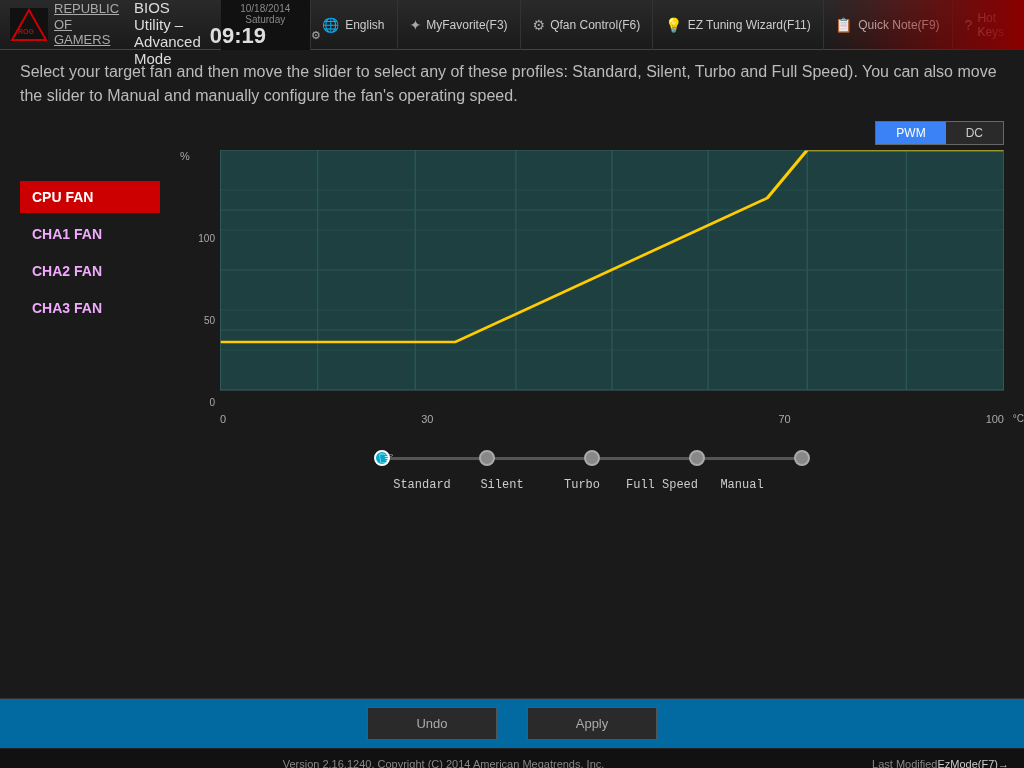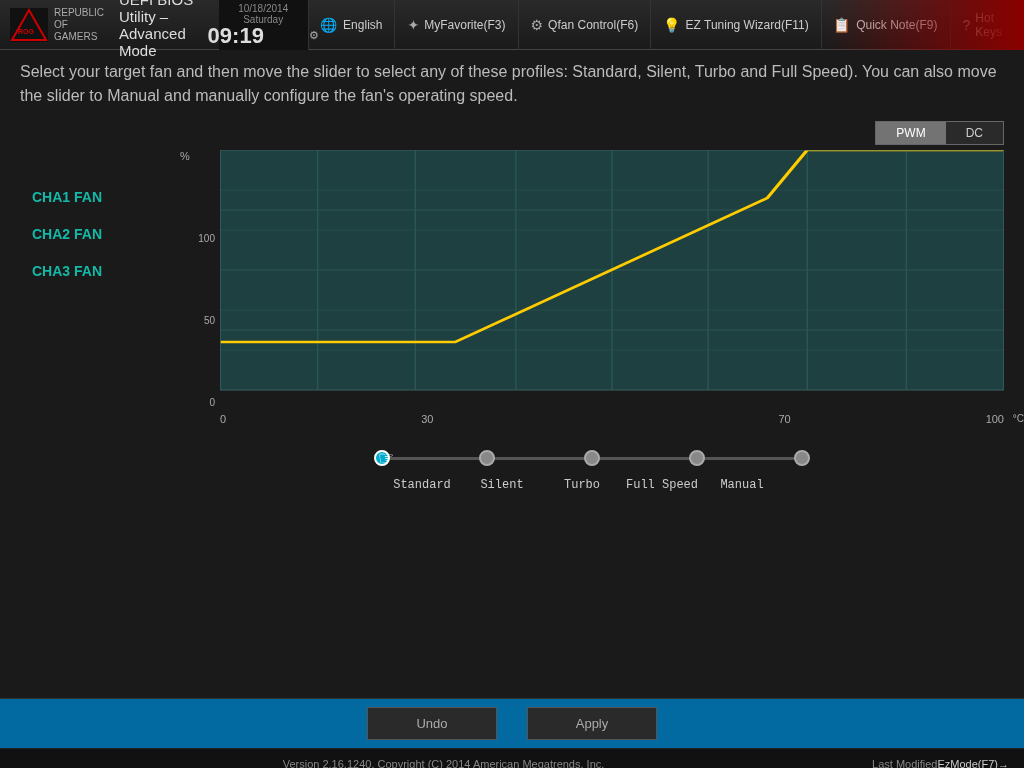--- a/index.html
+++ b/index.html
@@ -34,24 +34,25 @@
       background: linear-gradient(to left, #8b0000, transparent);
       pointer-events: none;
     }
     .logo-area {
       display: flex;
       align-items: center;
       gap: 6px;
       margin-right: 15px;
     }
     .rog-text {
-      font-size: 10px;
+      font-size: 13px;
       color: #aaa;
       line-height: 1.2;
       text-transform: uppercase;
+      text-decoration: underline;
     }
     .bios-title {
       color: #ddd;
       font-size: 15px;
       font-weight: normal;
       margin-right: 20px;
     }
 
     
     #datetime-area {
@@ -149,21 +150,21 @@
       display: flex;
       flex-direction: column;
       justify-content: flex-start;
       padding-top: 60px;
       gap: 5px;
     }
     .fan-item {
       padding: 8px 12px;
       cursor: pointer;
       font-size: 14px;
-      color: #14b8a6;
+      color: #f0abfc;
       font-weight: bold;
     }
     .fan-item.active {
       background: #c00;
       color: #fff;
     }
 
     
     .chart-container {
       flex: 1;
@@ -178,21 +179,21 @@
     }
     .toggle-btn {
       padding: 4px 20px;
       font-size: 12px;
       cursor: pointer;
       background: #2a2a2a;
       color: #ccc;
       border: none;
     }
     .toggle-btn.active {
-      background: #737373;
+      background: #3b82f6;
       color: #fff;
     }
 
     .chart-wrapper {
       display: flex;
       gap: 5px;
     }
     .y-axis {
       width: 35px;
       display: flex;
@@ -406,20 +407,21 @@
   </nav>
 </div>
 
 <div id="main">
   <div class="section-desc">Select your target fan and then move the slider to select any of these profiles: Standard, Silent, Turbo and
 Full Speed). You can also move the slider to Manual and manually configure the fan's operating speed.</div>
 
   <div class="content-area">
 
     <div class="fan-list">
+      <div class="fan-item active">CPU FAN</div>
       <div class="fan-item">CHA1 FAN</div>
       <div class="fan-item">CHA2 FAN</div>
       <div class="fan-item">CHA3 FAN</div>
     </div>
 
     <div class="chart-container">
 
       <div class="pwm-dc-toggle" style="margin-left:auto;">
         <button class="toggle-btn active">PWM</button>
         <button class="toggle-btn">DC</button>

